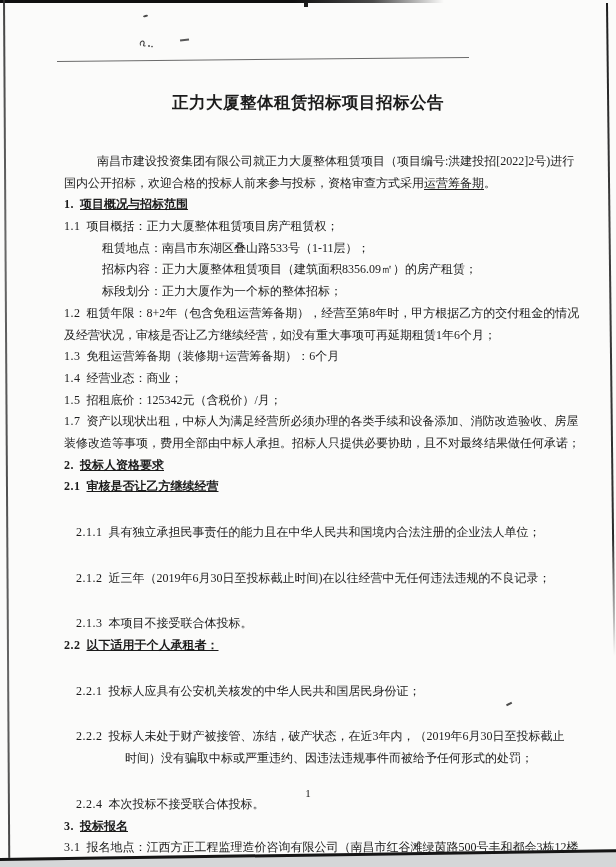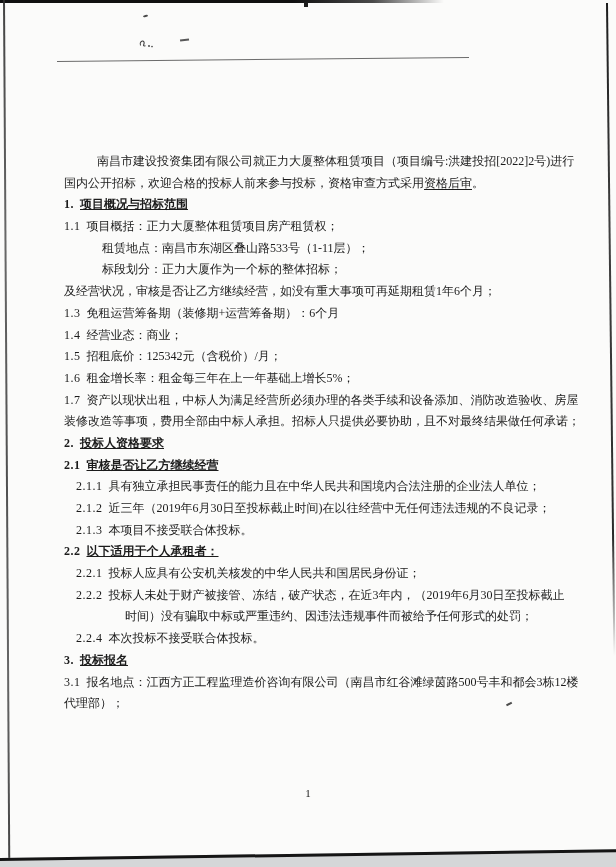--- a/index.html
+++ b/index.html
@@ -31,21 +31,21 @@
     transform:rotate(-7deg);}
   .smudge-tick{position:absolute;top:703px;left:506px;width:6px;height:1.5px;background:#4c4c4c;
     transform:rotate(-28deg);}
   
   .title{position:absolute;top:90px;left:0;width:100%;margin:0;text-align:center;
     font-size:16.5px;font-weight:bold;letter-spacing:.5px;line-height:26px;}
   .content{position:absolute;top:151px;left:64px;width:516px;}
   .ln{margin:0;height:21.7px;line-height:21.7px;font-size:12px;white-space:nowrap;}
   .intro1{text-indent:33px;}
   .bold{font-weight:bold;text-decoration:underline;}
-  .indent-1{padding-left:12px;}
+  .indent-1{padding-left:12px;margin-top:24px;}
   .indent-2{padding-left:38px;}
   .indent-3{padding-left:61px;}
   .num{display:inline-block;margin-right:6px;letter-spacing:.5px;}
   .ul{text-decoration:underline;text-underline-offset:2px;}
   .pagenum{position:absolute;top:787px;left:0;width:100%;text-align:center;
     font-size:11px;line-height:13px;}
 </style>
 </head>
 <body>
 
@@ -60,34 +60,36 @@
   <div class="smudge-script">
     <svg width="17" height="11" viewBox="0 0 17 11">
       <path d="M2.5,7.5 C1,4.5 4.5,1.5 6,4 C7,6.2 3.5,8.5 7.5,7.8" fill="none" stroke="#3d3d3d" stroke-width="1.1"></path>
       <circle cx="11" cy="8" r="0.9" fill="#3d3d3d"></circle>
       <circle cx="14" cy="8.6" r="0.8" fill="#3d3d3d"></circle>
     </svg>
   </div>
   <div class="smudge-dash"></div>
   <div class="smudge-tick"></div>
 
+  <h1 class="title">正力大厦整体租赁招标项目招标公告</h1>
 
   <div class="content">
     <p class="ln intro1">南昌市建设投资集团有限公司就正力大厦整体租赁项目（项目编号:洪建投招[2022]2号)进行</p>
-    <p class="ln"><span>国内公开招标，欢迎合格的投标人前来参与投标，资格审查方式采用</span><span class="ul">资格后审</span><span>。</span></p>
+    <p class="ln"><span>国内公开招标，欢迎合格的投标人前来参与投标，资格审查方式采用</span><span class="ul">运营筹备期</span><span>。</span></p>
     <div id="lines-host">
         <p class="ln indent-0 bold"><span class="num">1.</span><span>项目概况与招标范围</span></p>
         <p class="ln indent-0"><span class="num">1.1</span><span>项目概括：正力大厦整体租赁项目房产租赁权；</span></p>
         <p class="ln indent-2"><span>租赁地点：南昌市东湖区叠山路533号（1-11层）；</span></p>
+        <p class="ln indent-2"><span>招标内容：正力大厦整体租赁项目（建筑面积8356.09㎡）的房产租赁；</span></p>
         <p class="ln indent-2"><span>标段划分：正力大厦作为一个标的整体招标；</span></p>
+        <p class="ln indent-0"><span class="num">1.2</span><span>租赁年限：8+2年（包含免租运营筹备期），经营至第8年时，甲方根据乙方的交付租金的情况</span></p>
         <p class="ln indent-0"><span>及经营状况，审核是否让乙方继续经营，如没有重大事项可再延期租赁1年6个月；</span></p>
         <p class="ln indent-0"><span class="num">1.3</span><span>免租运营筹备期（装修期+运营筹备期）：6个月</span></p>
         <p class="ln indent-0"><span class="num">1.4</span><span>经营业态：商业；</span></p>
         <p class="ln indent-0"><span class="num">1.5</span><span>招租底价：125342元（含税价）/月；</span></p>
-        <p class="ln indent-0"><span class="num">1.6</span><span>租金增长率：租金每三年在上一年基础上增长5%；</span></p>
         <p class="ln indent-0"><span class="num">1.7</span><span>资产以现状出租，中标人为满足经营所必须办理的各类手续和设备添加、消防改造验收、房屋</span></p>
         <p class="ln indent-0"><span>装修改造等事项，费用全部由中标人承担。招标人只提供必要协助，且不对最终结果做任何承诺；</span></p>
         <p class="ln indent-0 bold"><span class="num">2.</span><span>投标人资格要求</span></p>
         <p class="ln indent-0 bold"><span class="num">2.1</span><span>审核是否让乙方继续经营</span></p>
         <p class="ln indent-1"><span class="num">2.1.1</span><span>具有独立承担民事责任的能力且在中华人民共和国境内合法注册的企业法人单位；</span></p>
         <p class="ln indent-1"><span class="num">2.1.2</span><span>近三年（2019年6月30日至投标截止时间)在以往经营中无任何违法违规的不良记录；</span></p>
         <p class="ln indent-1"><span class="num">2.1.3</span><span>本项目不接受联合体投标。</span></p>
         <p class="ln indent-0 bold"><span class="num">2.2</span><span>以下适用于个人承租者：</span></p>
         <p class="ln indent-1"><span class="num">2.2.1</span><span>投标人应具有公安机关核发的中华人民共和国居民身份证；</span></p>
         <p class="ln indent-1"><span class="num">2.2.2</span><span>投标人未处于财产被接管、冻结，破产状态，在近3年内，（2019年6月30日至投标截止</span></p>

